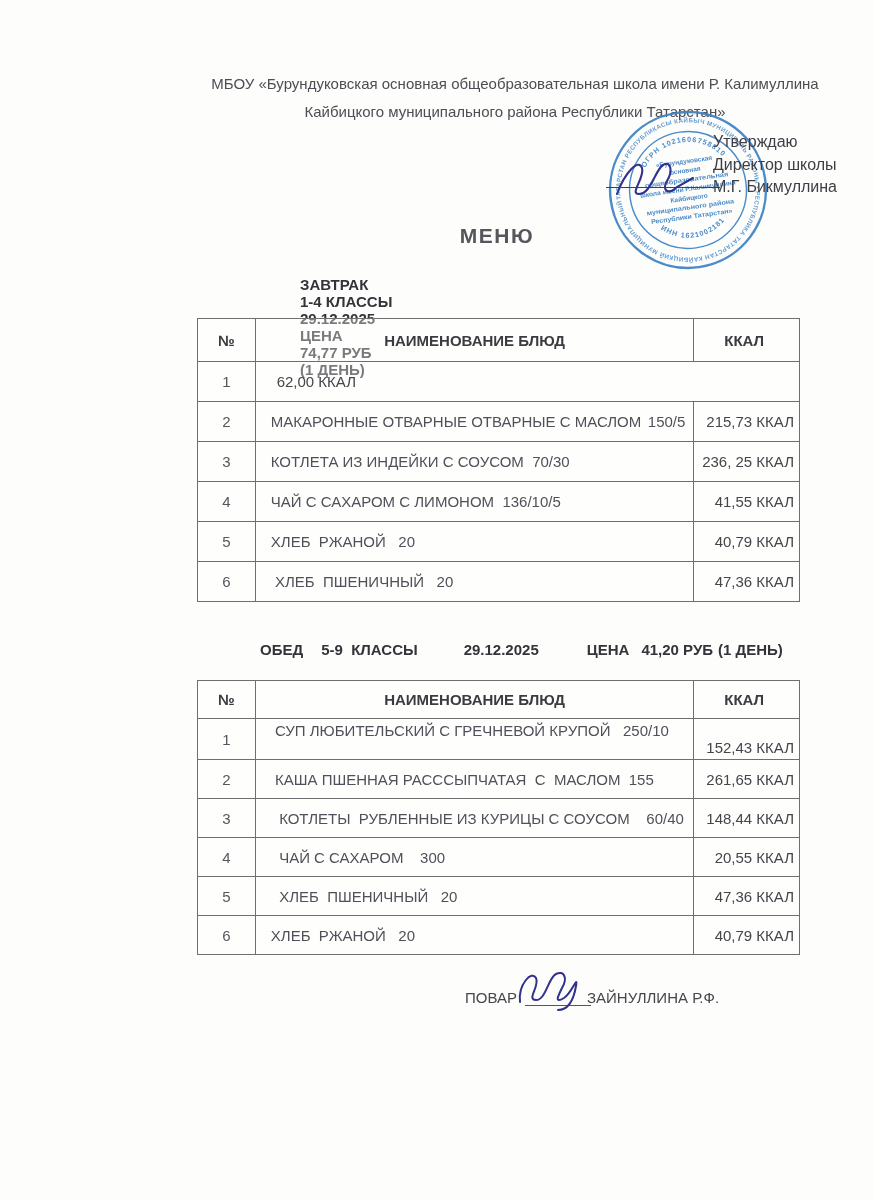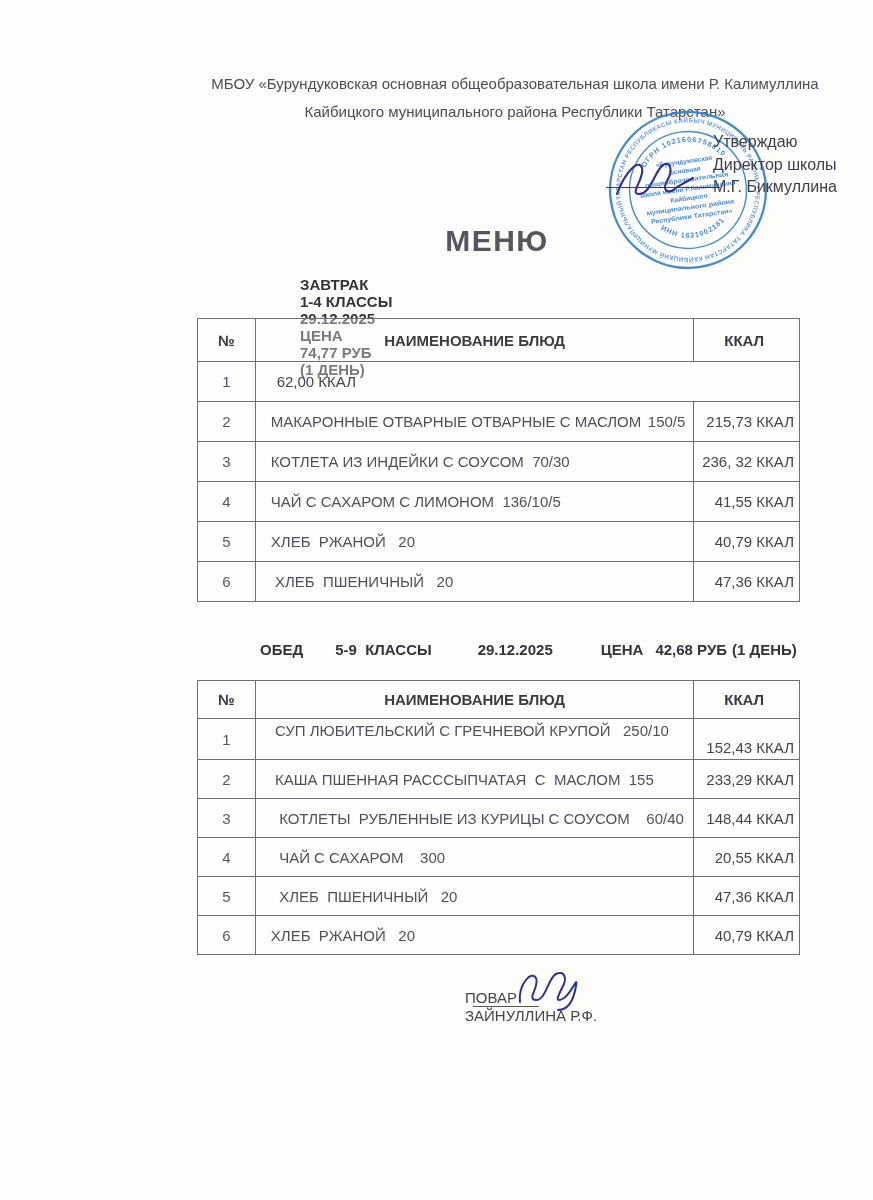--- a/index.html
+++ b/index.html
@@ -31,21 +31,21 @@
   .stamp .reg{font-size:7px;font-weight:bold;letter-spacing:1px;}
   .stamp .center{font-size:6.4px;font-weight:600;text-anchor:middle;}
   .stamp circle{fill:none;stroke:#3c82c4;}
 
   .stamp-signature{position:absolute;left:613px;top:156px;width:84px;height:44px;z-index:4;}
   .stamp-line{position:absolute;left:606px;top:187px;width:114px;border-top:1.6px solid #3e3e55;z-index:2;}
 
   
   .doc-title{
     position:absolute;top:224px;left:497px;transform:translateX(-50%);
-    font-size:30px;font-weight:bold;letter-spacing:1.5px;color:#56565c;z-index:3;
+    font-size:21px;font-weight:bold;letter-spacing:1.5px;color:#56565c;z-index:3;
   }
 
   
   .meta-line{position:absolute;display:flex;align-items:baseline;
     font-weight:bold;font-size:15px;color:#333339;}
   .meta-line span{white-space:pre;}
   #breakfast-meta{top:276px;left:258px;flex-direction:column;}
   #lunch-meta{top:641px;left:260px;}
 
   
@@ -68,21 +68,21 @@
 
   #lunch-table{top:680px;}
   #lunch-table .t-row{height:39px;}
   #lunch-table .t-head{height:37px;}
   #lunch-table .row-tall{height:41px;}
   #lunch-table .row-tall .c-name{align-items:flex-start;padding-top:3px;}
   #lunch-table .row-tall .c-kcal{align-items:flex-end;padding-bottom:3px;}
 
   
   .footer-line{position:absolute;top:989px;left:465px;display:flex;align-items:baseline;
-    font-size:15px;color:#46464c;flex-direction:column;}
+    font-size:15px;color:#46464c;}
   .sig-underline{width:66px;border-bottom:1.4px solid #55555c;align-self:stretch;margin-left:8px;}
   .cook-name{margin-left:-4px;white-space:pre;}
   .cook-signature{position:absolute;left:512px;top:966px;width:84px;height:46px;z-index:4;}
 </style>
 </head>
 <body>
 
 <div class="page">
 
   <div class="school-header">
@@ -148,63 +148,63 @@
       <div class="cell c-num">2</div>
       <div class="cell c-name">
         <span>МАКАРОННЫЕ ОТВАРНЫЕ ОТВАРНЫЕ С МАСЛОМ</span>
         <span class="portion">150/5</span>
       </div>
       <div class="cell c-kcal">215,73 ККАЛ</div>
     </div>
     <div class="t-row">
       <div class="cell c-num">3</div>
       <div class="cell c-name">КОТЛЕТА ИЗ ИНДЕЙКИ С СОУСОМ  70/30</div>
-      <div class="cell c-kcal">236, 32 ККАЛ</div>
+      <div class="cell c-kcal">236, 25 ККАЛ</div>
     </div>
     <div class="t-row">
       <div class="cell c-num">4</div>
       <div class="cell c-name">ЧАЙ С САХАРОМ С ЛИМОНОМ  136/10/5</div>
       <div class="cell c-kcal">41,55 ККАЛ</div>
     </div>
     <div class="t-row">
       <div class="cell c-num">5</div>
       <div class="cell c-name">ХЛЕБ  РЖАНОЙ   20</div>
       <div class="cell c-kcal">40,79 ККАЛ</div>
     </div>
     <div class="t-row">
       <div class="cell c-num">6</div>
       <div class="cell c-name"> ХЛЕБ  ПШЕНИЧНЫЙ   20</div>
       <div class="cell c-kcal">47,36 ККАЛ</div>
     </div>
   </div>
 
   <div class="meta-line" id="lunch-meta">
     <span>ОБЕД</span>
-    <span style="margin-left:32px">5-9  КЛАССЫ</span>
+    <span style="margin-left:18px">5-9  КЛАССЫ</span>
     <span style="margin-left:46px">29.12.2025</span>
     <span style="margin-left:48px">ЦЕНА</span>
-    <span style="margin-left:12px">42,68 РУБ</span>
+    <span style="margin-left:12px">41,20 РУБ</span>
     <span style="margin-left:5px">(1 ДЕНЬ)</span>
   </div>
 
   <div class="menu-table" id="lunch-table">
     <div class="t-row t-head">
       <div class="cell c-num">№</div>
       <div class="cell c-name">НАИМЕНОВАНИЕ БЛЮД</div>
       <div class="cell c-kcal">ККАЛ</div>
     </div>
     <div class="t-row row-tall">
       <div class="cell c-num">1</div>
       <div class="cell c-name"> СУП ЛЮБИТЕЛЬСКИЙ С ГРЕЧНЕВОЙ КРУПОЙ   250/10</div>
       <div class="cell c-kcal">152,43 ККАЛ</div>
     </div>
     <div class="t-row">
       <div class="cell c-num">2</div>
       <div class="cell c-name"> КАША ПШЕННАЯ РАСССЫПЧАТАЯ  С  МАСЛОМ  155</div>
-      <div class="cell c-kcal">233,29 ККАЛ</div>
+      <div class="cell c-kcal">261,65 ККАЛ</div>
     </div>
     <div class="t-row">
       <div class="cell c-num">3</div>
       <div class="cell c-name">  КОТЛЕТЫ  РУБЛЕННЫЕ ИЗ КУРИЦЫ С СОУСОМ    60/40</div>
       <div class="cell c-kcal">148,44 ККАЛ</div>
     </div>
     <div class="t-row">
       <div class="cell c-num">4</div>
       <div class="cell c-name">  ЧАЙ С САХАРОМ    300</div>
       <div class="cell c-kcal">20,55 ККАЛ</div>

